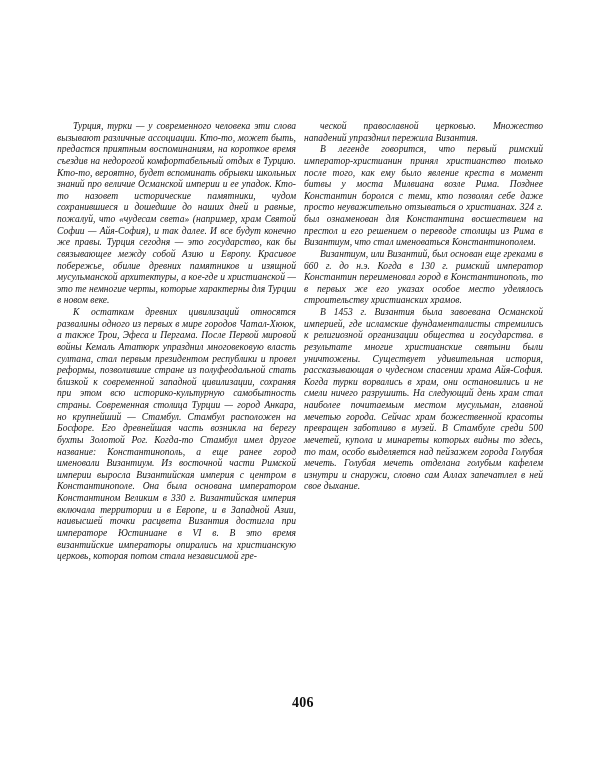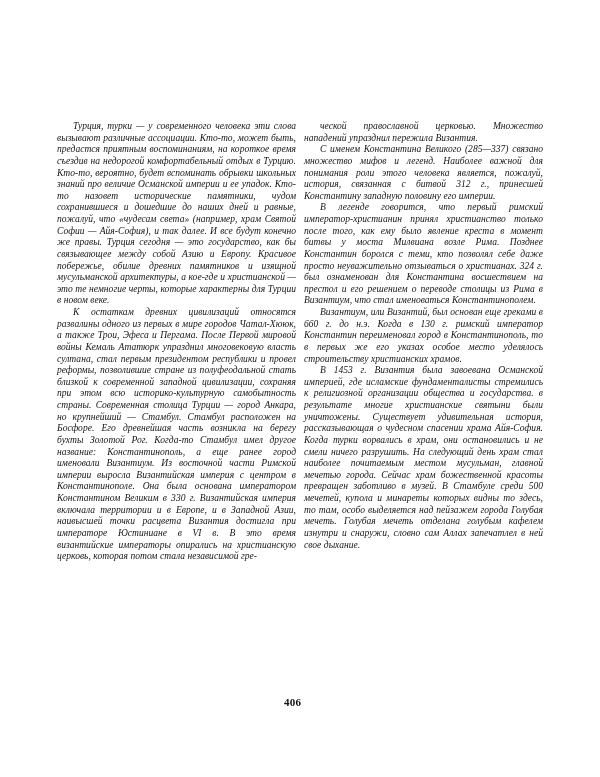--- a/index.html
+++ b/index.html
@@ -48,43 +48,42 @@
     -webkit-hyphens: manual;
     letter-spacing: 0.01px;
     word-spacing: 0.1px;
   }
 
   
   .para + .para { margin-top: 0; }
 
   .page-number {
     position: absolute;
-    left: 284px;
+    left: 292px;
     top: 696px;
     font-style: normal;
     font-weight: bold;
-    font-size: 11px;
+    font-size: 14px;
     line-height: 13px;
     letter-spacing: 0.2px;
     color: #101010;
   }
 </style>
 </head>
 <body>
 
 <div class="page">
 
   <div class="text-block col-left">
     <p class="para">Турция, турки — у современного человека эти слова вызывают различные ассоциации. Кто-то, может быть, предастся приятным воспоминаниям, на короткое время съездив на недорогой комфортабельный отдых в Турцию. Кто-то, вероятно, будет вспоминать обрывки школьных знаний про величие Османской империи и ее упадок. Кто-то назовет исторические памятники, чудом сохранившиеся и дошедшие до наших дней и равные, пожалуй, что «чудесам света» (например, храм Святой Софии — Айя-София), и так далее. И все будут конечно же правы. Турция сегодня — это государство, как бы связывающее между собой Азию и Европу. Красивое побережье, обилие древних памятников и изящной мусульманской архитектуры, а кое-где и христианской — это те немногие черты, которые характерны для Турции в новом веке.</p>
     <p class="para">К остаткам древних цивилизаций относятся развалины одного из первых в мире городов Чатал-Хююк, а также Трои, Эфеса и Пергама. После Первой мировой войны Кемаль Ататюрк упразднил многовековую власть султана, стал первым президентом республики и провел реформы, позволившие стране из полуфеодальной стать близкой к современной западной цивилизации, сохраняя при этом всю историко-культурную самобытность страны. Современная столица Турции — город Анкара, но крупнейший — Стамбул. Стамбул расположен на Босфоре. Его древнейшая часть возникла на берегу бухты Золотой Рог. Когда-то Стамбул имел другое название: Константинополь, а еще ранее город именовали Византиум. Из восточной части Римской империи выросла Византийская империя с центром в Константинополе. Она была основана императором Константином Великим в 330 г. Византийская империя включала территории и в Европе, и в Западной Азии, наивысшей точки расцвета Византия достигла при императоре Юстиниане в VI в. В это время византийские императоры опирались на христианскую церковь, которая потом стала независимой гре-</p>
   </div>
 
   <div class="text-block col-right">
     <p class="para">ческой православной церковью. Множество нападений упразднил пережила Византия.</p>
-    <p class="para">С именем Константина Великого (285—337) связано множество мифов и легенд. Наиболее важной для понимания роли этого человека является, пожалуй, история, связанная с битвой 312 г., принесшей Константину западную половину его империи.</p>
     <p class="para">В легенде говорится, что первый римский император-христианин принял христианство только после того, как ему было явление креста в момент битвы у моста Милвиана возле Рима. Позднее Константин боролся с теми, кто позволял себе даже просто неуважительно отзываться о христианах. 324 г. был ознаменован для Константина восшествием на престол и его решением о переводе столицы из Рима в Византиум, что стал именоваться   Константинополем.</p>
     <p class="para">Византиум, или Византий, был основан еще греками в 660 г. до н.э. Когда в 130 г. римский император Константин переименовал город в Константинополь, то в первых же его указах особое место уделялось строительству христианских храмов.</p>
     <p class="para">В 1453 г. Византия была завоевана Османской империей, где исламские фундаменталисты стремились к религиозной организации общества и государства. в результате многие христианские святыни были уничтожены. Существует удивительная история, рассказывающая о чудесном спасении храма Айя-София. Когда турки ворвались в храм, они остановились и не смели ничего разрушить. На следующий день храм стал наиболее почитаемым местом мусульман, главной мечетью города. Сейчас храм божественной красоты превращен заботливо в музей. В Стамбуле среди 500 мечетей, купола и минареты которых видны то здесь, то там, особо выделяется над пейзажем города Голубая мечеть. Голубая мечеть отделана голубым кафелем изнутри и снаружи, словно сам Аллах запечатлел в ней свое дыхание.</p>
   </div>
 
   <div class="page-number">406</div>
 
 </div>
 
 </body></html>

